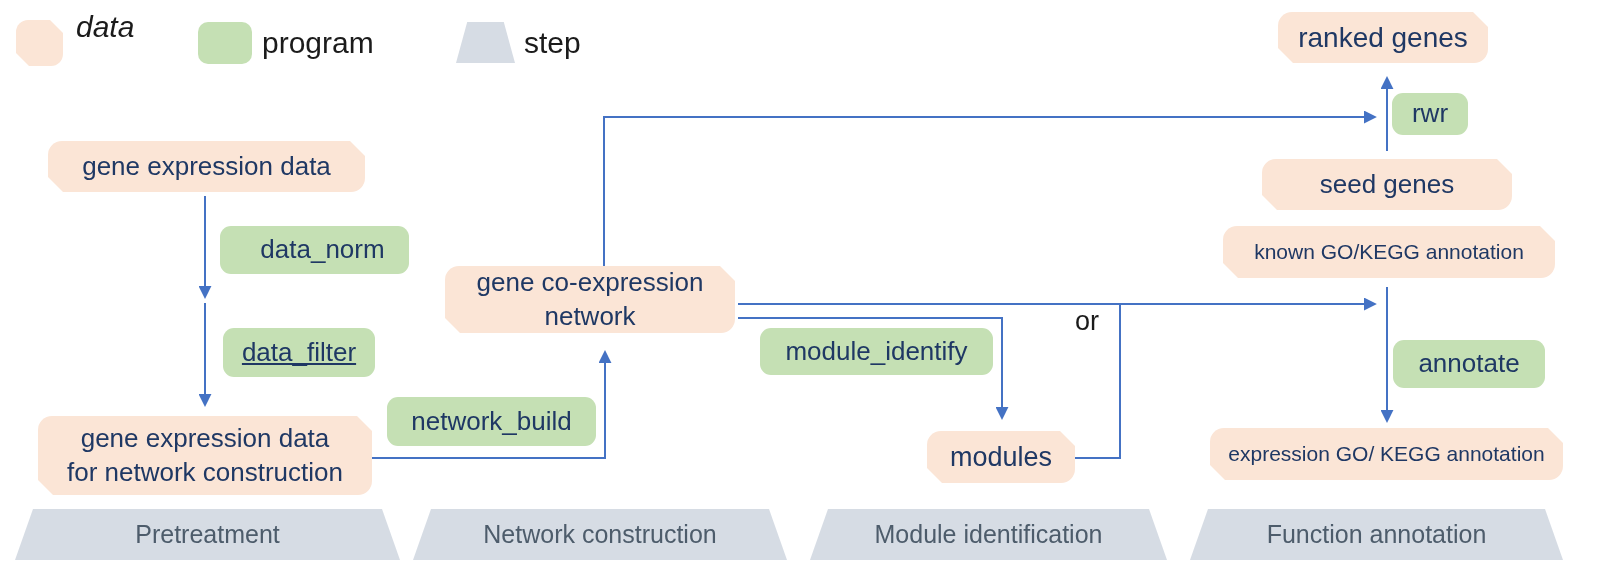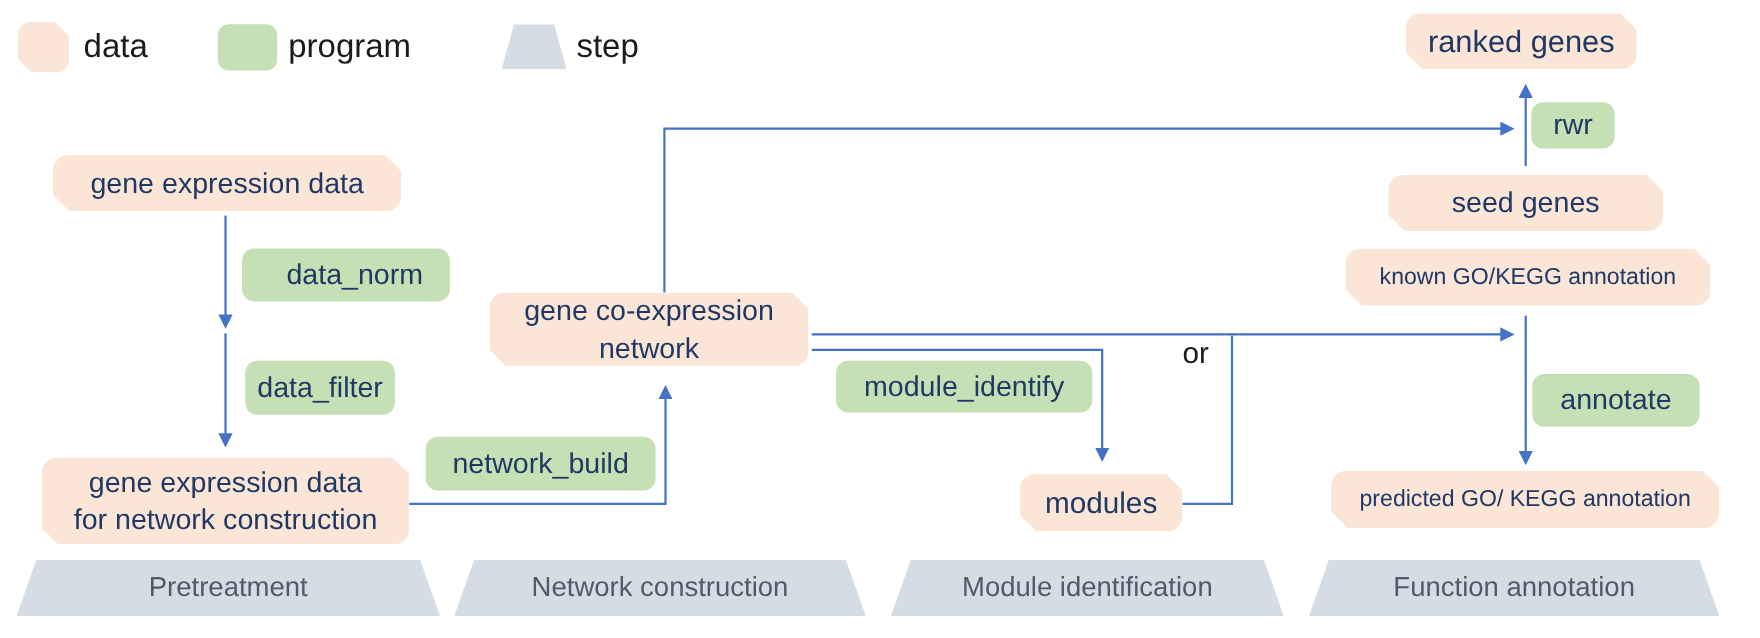--- a/index.html
+++ b/index.html
@@ -64,33 +64,33 @@
     <path d="M372,458 H605 V354" marker-end="url(#arr)"></path>
     <path d="M604,266 V117 H1373" marker-end="url(#arr)"></path>
     <path d="M1387,151 V80" marker-end="url(#arr)"></path>
     <path d="M738,304 H1373" marker-end="url(#arr)"></path>
     <path d="M738,318 H1002 V416" marker-end="url(#arr)"></path>
     <path d="M1075,458 H1120 V305"></path>
     <path d="M1387,287 V419" marker-end="url(#arr)"></path>
   </svg>
 
   <div class="legend-swatch-data abs" style="left:16px; top:20px; width:47px; height:46px;"></div>
-  <div class="legend-label" style="left:76px; top:20px; height:46px;">data</div>
+  <div class="legend-label" style="left:76px; top:4px; height:46px;font-style:italic;">data</div>
 
   <div class="legend-swatch-program abs" style="left:198px; top:22px; width:54px; height:42px;"></div>
   <div class="legend-label" style="left:262px; top:20px; height:46px;">program</div>
 
   <div class="legend-swatch-step abs" style="left:456px; top:22px; width:59px; height:41px;"></div>
   <div class="legend-label" style="left:524px; top:20px; height:46px;">step</div>
 
   <div class="node data-box" style="left:48px; top:141px; width:317px; height:51px; font-size:26px;">gene expression data</div>
 
   <div class="node program-box" style="left:220px; top:226px; width:173px; height:48px; font-size:26px;padding-left:16px;">data_norm</div>
 
-  <div class="node program-box" style="left:223px; top:328px; width:136px; height:49px; font-size:26px;">data_filter</div>
+  <div class="node program-box" style="left:223px; top:328px; width:152px; height:49px; font-size:26px;text-decoration:underline;">data_filter</div>
 
   <div class="node data-box" style="left:38px; top:416px; width:334px; height:79px; font-size:26px;">gene expression data
 for network construction</div>
 
   <div class="node data-box" style="left:445px; top:266px; width:290px; height:67px; font-size:26px;">gene co-expression
 network</div>
 
   <div class="node program-box" style="left:387px; top:397px; width:209px; height:49px; font-size:26px;">network_build</div>
 
   <div class="node program-box" style="left:760px; top:328px; width:233px; height:47px; font-size:26px;">module_identify</div>
@@ -102,20 +102,20 @@
   <div class="node data-box" style="left:1278px; top:12px; width:210px; height:51px; font-size:28px;">ranked genes</div>
 
   <div class="node program-box" style="left:1392px; top:93px; width:76px; height:42px; font-size:26px;">rwr</div>
 
   <div class="node data-box" style="left:1262px; top:159px; width:250px; height:51px; font-size:26px;">seed genes</div>
 
   <div class="node data-box" style="left:1223px; top:226px; width:332px; height:52px; font-size:21px;">known GO/KEGG annotation</div>
 
   <div class="node program-box" style="left:1393px; top:340px; width:152px; height:48px; font-size:26px;">annotate</div>
 
-  <div class="node data-box" style="left:1210px; top:428px; width:353px; height:52px; font-size:21px;">predicted GO/ KEGG annotation</div>
+  <div class="node data-box" style="left:1210px; top:428px; width:353px; height:52px; font-size:21px;">expression GO/ KEGG annotation</div>
 
   <div class="step-trap" style="left:15px; width:385px;">Pretreatment</div>
   <div class="step-trap" style="left:413px; width:374px;">Network construction</div>
   <div class="step-trap" style="left:810px; width:357px;">Module identification</div>
   <div class="step-trap" style="left:1190px; width:373px;">Function annotation</div>
 
 </div>
 
 </body></html>

